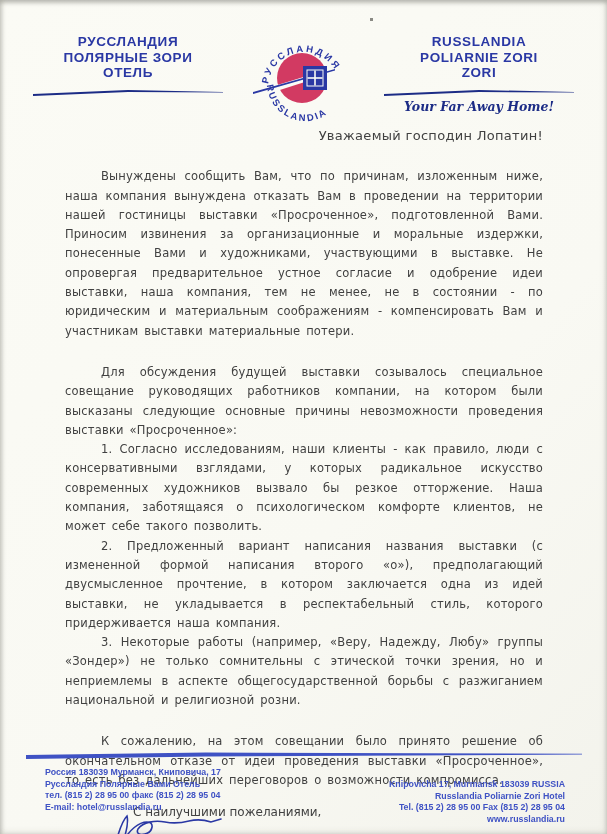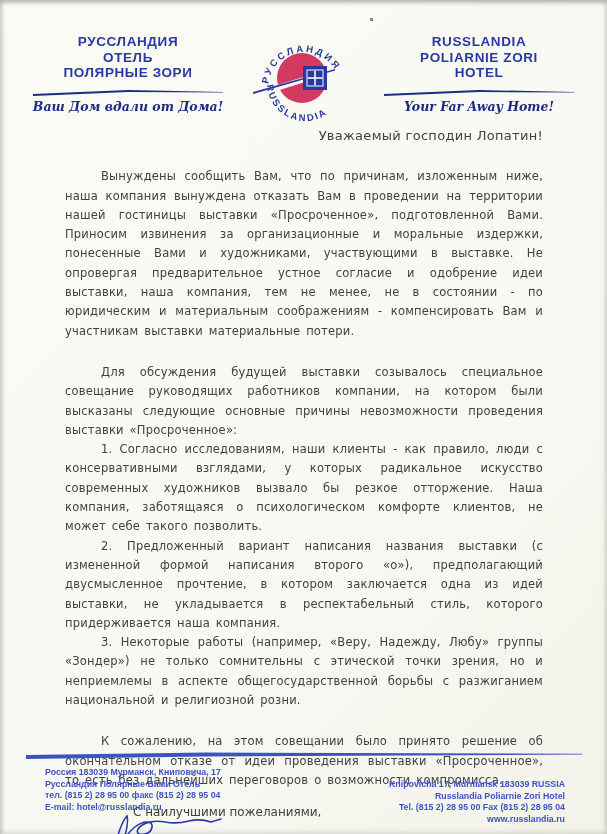--- a/index.html
+++ b/index.html
@@ -84,27 +84,26 @@
 </head>
 <body>
 
 <div class="page">
   <span class="artifact-dot"></span>
 
   <header class="letterhead">
     <div class="lh-block">
       <div class="lh-title">
         <div>РУССЛАНДИЯ</div>
+        <div>ПОЛЯРНЫЕ ЗОРИ</div>
         <div>ОТЕЛЬ</div>
-        <div>ПОЛЯРНЫЕ ЗОРИ</div>
       </div>
       <svg class="lh-swoosh" width="190" height="8" viewBox="0 0 190 8">
         <polygon points="0,4 95,0 190,2 190,2.6 95,2 0,6" fill="#1c2c86"></polygon>
       </svg>
-      <div class="tagline">Ваш Дом вдали от Дома!</div>
     </div>
 
     <div class="logo-wrap">
       <svg width="118" height="96" viewBox="0 0 118 96">
         <defs>
           <path id="arcTop" d="M 23,60 A 36 36 0 1 1 95,60"></path>
           <path id="arcBottom" d="M 22,55 A 38 38 0 0 0 98,55"></path>
         </defs>
         <circle cx="57" cy="50" r="25" fill="#d23a62"></circle>
         <polygon points="16,62 88,40 88,45 16,68" fill="#fbfbf5"></polygon>
@@ -120,21 +119,21 @@
         <text font-family="Liberation Sans, sans-serif" font-size="9.5" font-weight="bold" fill="#2a38a4" letter-spacing="2">
           <textPath href="#arcBottom" startOffset="2">RUSSLANDIA</textPath>
         </text>
       </svg>
     </div>
 
     <div class="lh-block">
       <div class="lh-title">
         <div>RUSSLANDIA</div>
         <div>POLIARNIE ZORI</div>
-        <div>HOTEL</div>
+        <div>ZORI</div>
       </div>
       <svg class="lh-swoosh" width="190" height="8" viewBox="0 0 190 8">
         <polygon points="0,4 95,0 190,2 190,2.6 95,2 0,6" fill="#1c2c86"></polygon>
       </svg>
       <div class="tagline">Your Far Away Home!</div>
     </div>
   </header>
 
   <main class="letter">
     <div class="salutation">Уважаемый господин Лопатин!</div>

